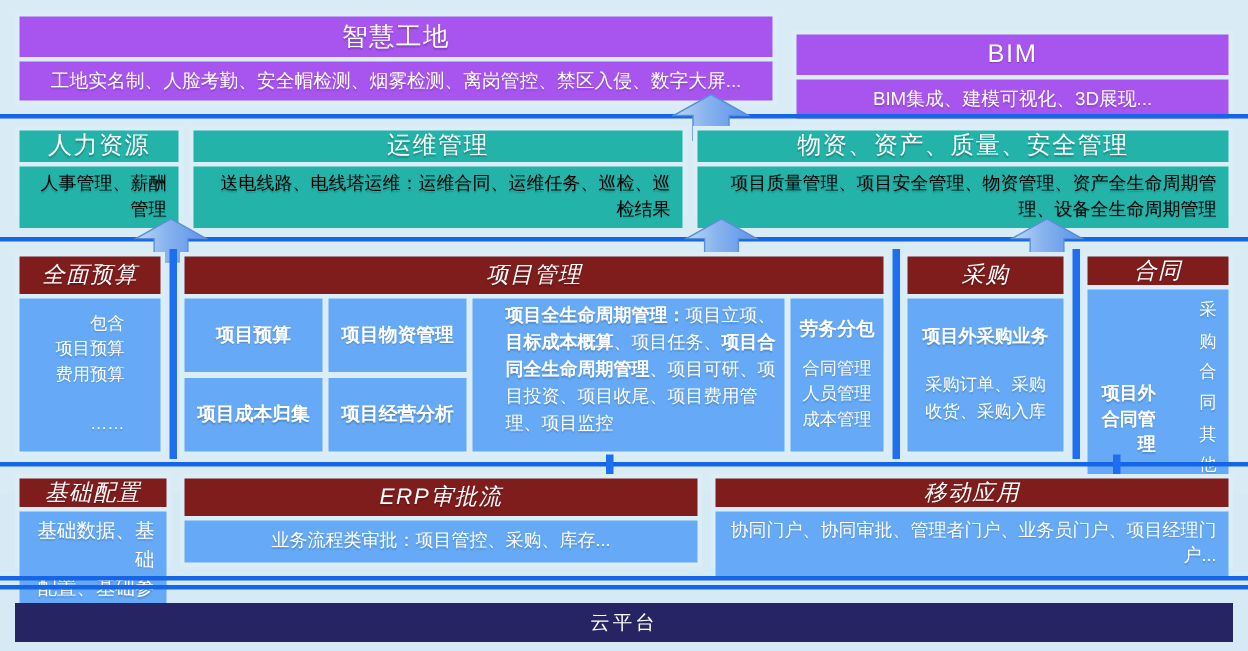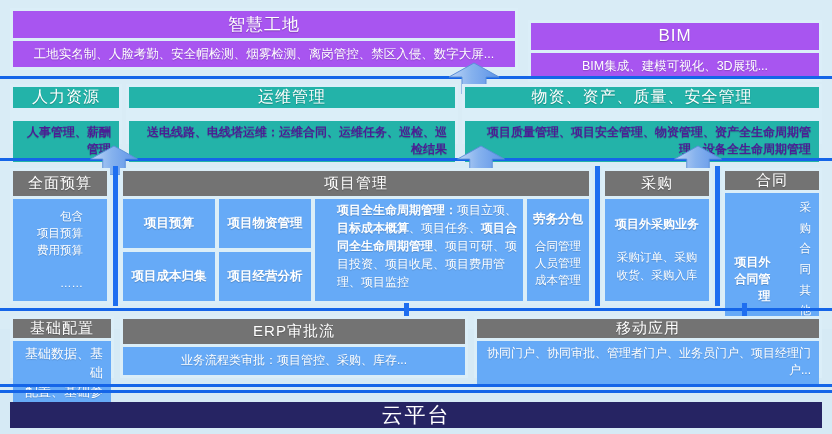--- a/index.html
+++ b/index.html
@@ -26,45 +26,45 @@
     text-shadow:0 1px 1px rgba(0,0,0,.18);
     box-sizing:border-box;
   }
 
   
   .purple .hd{background:#a855f0;color:#fff;font-size:17px;height:30px;}
   .purple .bd{background:#a855f0;color:#fff;font-size:12.5px;margin-top:3px;padding:4px 10px;}
 
   
   .teal .hd{background:#23b3a9;color:#fff;font-size:16px;height:27px;}
-  .teal .bd{background:#23b3a9;color:#4c1d95;font-size:12px;margin-top:13px;padding:3px 8px;font-weight:bold;}
-
-  
-  .blue .hd{background:#737373;color:#fff;font-size:15px;height:25px;}
+  .teal .bd{background:#23b3a9;color:#000000;font-size:12px;margin-top:3px;padding:3px 8px;}
+
+  
+  .blue .hd{background:#7f1d1d;color:#fff;font-size:15px;height:25px;font-style:italic;}
   .blue .bd{background:#66aaf7;color:#fff;font-size:12px;margin-top:3px;padding:4px 8px;}
 
   
   .tile{
     background:#66aaf7;color:#fff;display:flex;align-items:center;justify-content:center;
     text-align:center;font-weight:bold;font-size:12.5px;box-sizing:border-box;
     text-shadow:0 1px 1px rgba(0,0,0,.2);
   }
   .tile.plain{font-weight:normal;}
 
   
   .vbar{position:absolute;width:5px;background:#1e6ef0;}
 
   
   .arrow{position:absolute;pointer-events:none;}
 
   
   .cloud{
     position:absolute;background:#262463;color:#ffffff;
     display:flex;align-items:center;justify-content:center;
-    font-size:21px;letter-spacing:2px;
+    font-size:13px;letter-spacing:2px;
     box-sizing:border-box;
   }
 
   .pm-text{
     display:block;text-align:left;font-size:12px;line-height:1.5;padding:2px 6px;
     text-shadow:0 1px 1px rgba(0,0,0,.18);
   }
   .pm-text b{font-weight:bold;}
   .multiline{white-space:pre-line;}
 </style>

